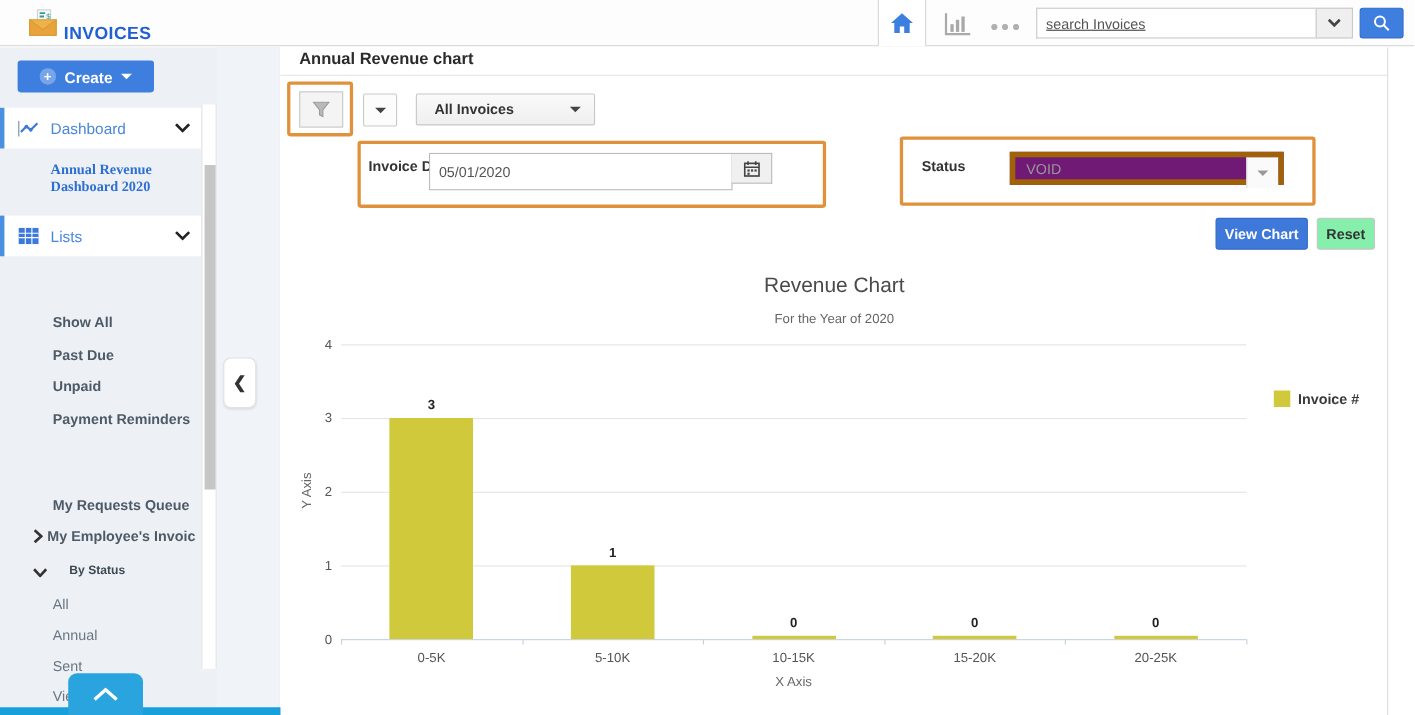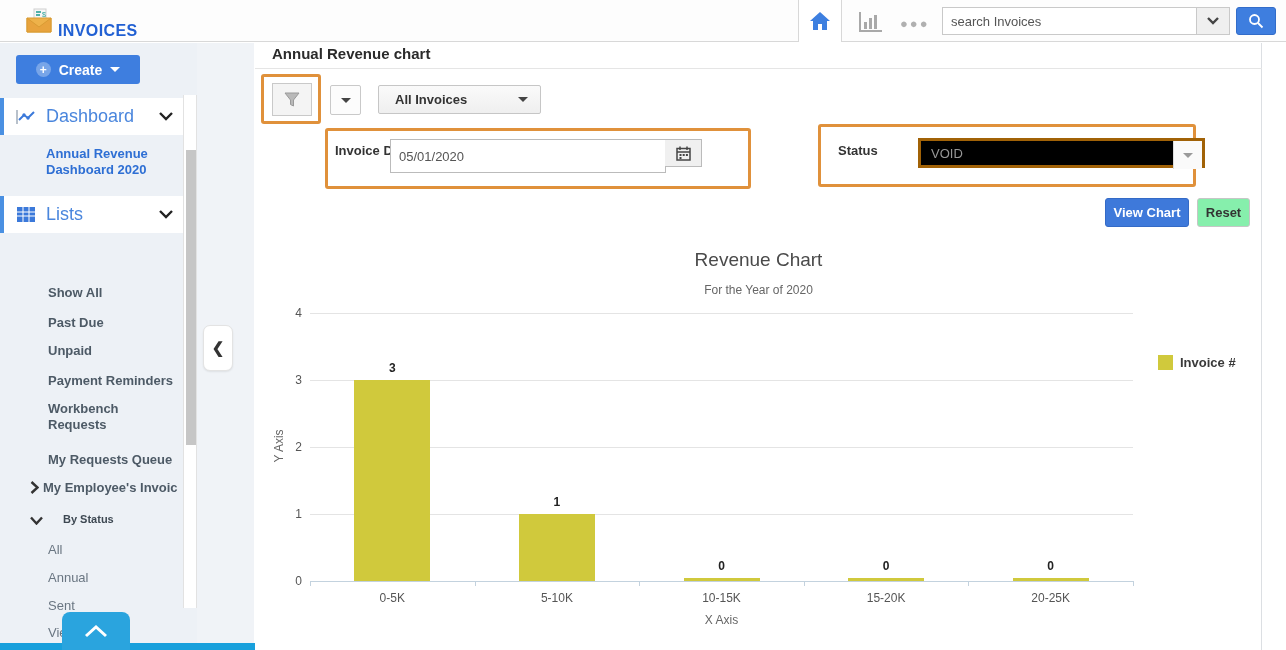--- a/index.html
+++ b/index.html
@@ -7,44 +7,44 @@
   body { font-family:"Liberation Sans", sans-serif; background:#fff; }
   #app { position:relative; width:1286px; height:650px; overflow:hidden; background:#fff; }
 
   
   #topbar { position:absolute; left:0; top:0; width:1286px; height:42px; background:#fdfdfd; border-bottom:1px solid #d8d8d8; }
   #app-icon { position:absolute; left:26px; top:8px; width:26px; height:26px; }
   #app-title { position:absolute; left:58px; top:0; line-height:42px; font-size:16px; font-weight:bold; color:#2160d3; letter-spacing:.4px;margin-top:10px; }
   #home-btn { position:absolute; left:798px; top:0; width:44px; height:42px; border-left:1px solid #d8d8d8; border-right:1px solid #d8d8d8; background:#fff; display:flex; align-items:center; justify-content:center; cursor:pointer; }
   #chart-btn { position:absolute; left:852px; top:8px; width:36px; height:28px; display:flex; align-items:center; justify-content:center; cursor:pointer; }
   #ellipsis-btn { position:absolute; left:900px; top:16px; color:#b0b0b0; font-size:13px; letter-spacing:2px; cursor:pointer; }
-  #search-input { position:absolute; left:942px; top:7px; width:254px; height:28px; border:1px solid #c9c9c9; border-right:none; padding:0 8px; font-size:13px; color:#444; font-family:"Liberation Sans",sans-serif; outline:none; }
+  #search-input { position:absolute; left:942px; top:7px; width:254px; height:28px; border:1px solid #c9c9c9; border-right:none; padding:0 8px; font-size:13px; color:#444; font-family:"Liberation Sans",sans-serif; outline:none;text-decoration:underline; }
   #search-input::placeholder { color:#555; }
   #search-dd { position:absolute; left:1196px; top:7px; width:34px; height:28px; background:#efefef; border:1px solid #c9c9c9; display:flex; align-items:center; justify-content:center; cursor:pointer; }
   #search-go { position:absolute; left:1236px; top:7px; width:40px; height:28px; background:#3e7edf; border:1px solid #326cc9; border-radius:3px; display:flex; align-items:center; justify-content:center; cursor:pointer; }
 
   
   #sidebar { position:absolute; left:0; top:43px; width:254px; height:607px; background:#edf1f6; border-right:1px solid #d7dbe0; }
   #sidebar-scroll-track { position:absolute; left:183px; top:52px; width:14px; height:513px; background:#fff; border-left:1px solid #e2e2e2; border-right:1px solid #e2e2e2; }
   #sidebar-scroll-thumb { position:absolute; left:2px; top:55px; width:10px; height:295px; background:#c6c6c6; cursor:pointer; }
   #gutter { position:absolute; left:197px; top:0; width:57px; height:607px; background:#f0f3f7; }
   #collapse-tab { position:absolute; left:203px; top:325px; width:30px; height:46px; background:#fff; border:1px solid #e3e3e3; border-radius:7px; box-shadow:0 1px 2px rgba(0,0,0,.08); display:flex; align-items:center; justify-content:center; font-weight:bold; color:#333; font-size:15px; cursor:pointer; }
 
   #create-btn { position:absolute; left:16px; top:12px; width:124px; height:29px; background:#3e7edf; border-radius:3px; color:#fff; font-size:14px; font-weight:bold; display:flex; align-items:center; justify-content:center; gap:8px; cursor:pointer; }
   .plus-circle { display:inline-flex; width:15px; height:15px; border-radius:50%; background:rgba(255,255,255,.3); color:#fff; align-items:center; justify-content:center; font-size:12px; font-weight:bold; }
   .caret-down { display:inline-block; width:0; height:0; border-left:5px solid transparent; border-right:5px solid transparent; border-top:5px solid #fff; }
 
   .nav-band { position:absolute; left:0; width:183px; height:37px; background:#fff; border-left:4px solid #4a90e2; display:flex; align-items:center; cursor:pointer; }
   #band-dashboard { top:55px; }
   #band-lists { top:153px; }
   .nav-band .band-icon { margin-left:12px; width:20px; }
-  .nav-band .band-label { margin-left:10px; font-size:18px; color:#4a86dd; }
+  .nav-band .band-label { margin-left:10px; font-size:14px; color:#4a86dd; }
   .nav-band .band-chevron { position:absolute; right:10px; }
 
-  #dash-link { position:absolute; left:46px; top:103px; width:132px; font-size:13px; font-weight:bold; color:#2e6fd4; line-height:16px; cursor:pointer; }
+  #dash-link { position:absolute; left:46px; top:103px; width:132px; font-size:13px; font-weight:bold; color:#2e6fd4; line-height:16px; cursor:pointer;font-family:Liberation Serif, serif; }
 
   .side-item { position:absolute; left:48px; width:130px; font-size:13px; font-weight:bold; color:#4d5a66; line-height:16px; cursor:pointer; }
   .side-sub { position:absolute; left:48px; font-size:13px; color:#6a7682; cursor:pointer; }
   #by-status { position:absolute; left:30px; top:470px; font-size:11px; font-weight:bold; color:#3d4852; cursor:pointer; display:flex; align-items:flex-end; gap:20px; }
   #item-employees { position:absolute; left:30px; top:437px; font-size:13px; font-weight:bold; color:#4d5a66; cursor:pointer; display:flex; align-items:center; gap:4px; white-space:nowrap; overflow:hidden; width:154px; }
 
   #back-top-btn { position:absolute; left:62px; bottom:0; width:68px; height:38px; background:#2aa4de; border-radius:8px 8px 0 0; display:flex; align-items:center; justify-content:center; cursor:pointer; }
   #bottom-bar { position:absolute; left:0; bottom:0; width:328px; height:7px; background:#18a0dc; border-radius:0 4px 4px 0; }
 
   
@@ -63,21 +63,21 @@
   #report-select .sel-label { margin-left:16px; font-size:13px; font-weight:bold; color:#333; }
   .dk-caret { width:0; height:0; border-left:5px solid transparent; border-right:5px solid transparent; border-top:5px solid #444; }
   #report-select .dk-caret { position:absolute; right:12px; }
 
   .field-label { position:absolute; font-size:13px; font-weight:bold; color:#333; }
   #date-label { left:80px; top:100px; }
   #date-input { position:absolute; left:135px; top:96px; width:276px; height:28px; border:1px solid #bbb; padding:16px 8px; font-size:13px; color:#555; font-family:"Liberation Sans",sans-serif; }
   #date-cal-btn { position:absolute; left:410px; top:96px; width:37px; height:28px; background:#f0f0f0; border:1px solid #bbb; border-left:none; display:flex; align-items:center; justify-content:center; cursor:pointer; }
 
   #status-label { left:583px; top:100px; }
-  #status-select { position:absolute; left:663px; top:95px; width:287px; height:30px; background:#000000; border:3px solid #a16207; display:flex; align-items:center; cursor:pointer; }
+  #status-select { position:absolute; left:663px; top:95px; width:249px; height:30px; background:#701a75; border:5px solid #a16207; display:flex; align-items:center; cursor:pointer; }
   #status-select .sel-value { margin-left:10px; font-size:13px; color:#979797; }
   #status-caret { position:absolute; right:0; top:0; width:29px; height:28px; background:#fafafa; border-left:1px solid #ddd; display:flex; align-items:center; justify-content:center; }
   #status-caret .dk-caret { border-top-color:#9a9a9a; }
 
   #view-chart-btn { position:absolute; left:850px; top:155px; width:84px; height:29px; background:#3e79da; border:1px solid #346ac6; border-radius:3px; color:#fff; font-size:13px; font-weight:bold; display:flex; align-items:center; justify-content:center; cursor:pointer; }
   #reset-btn { position:absolute; left:942px; top:155px; width:53px; height:29px; background:#86efac; border:1px solid #c6c6c6; border-radius:3px; color:#333; font-size:13px; font-weight:bold; display:flex; align-items:center; justify-content:center; cursor:pointer; }
 
   
   #chart-canvas { position:absolute; left:0; top:200px; width:1007px; height:400px; }
   #chart-title { position:absolute; left:0; top:6px; width:1007px; text-align:center; font-size:19px; color:#4a4a4a; }
@@ -175,21 +175,20 @@
       <span class="band-label">Lists</span>
       <svg class="band-chevron" width="14" height="9" viewBox="0 0 14 9">
         <polyline points="1,1 7,7 13,1" fill="none" stroke="#222" stroke-width="2.4"></polyline>
       </svg>
     </div>
 
     <div class="side-item" style="top:242px">Show All</div>
     <div class="side-item" style="top:272px">Past Due</div>
     <div class="side-item" style="top:300px">Unpaid</div>
     <div class="side-item" style="top:330px">Payment Reminders</div>
-    <div class="side-item" style="top:358px; width:110px">Workbench Requests</div>
     <div class="side-item" style="top:409px; width:150px">My Requests Queue</div>
 
     <div id="item-employees">
       <svg width="9" height="13" viewBox="0 0 9 13">
         <polyline points="1.5,1 7.5,6.5 1.5,12" fill="none" stroke="#333" stroke-width="2.4"></polyline>
       </svg>
       <span>My Employee's Invoic</span>
     </div>
 
     <div id="by-status">

